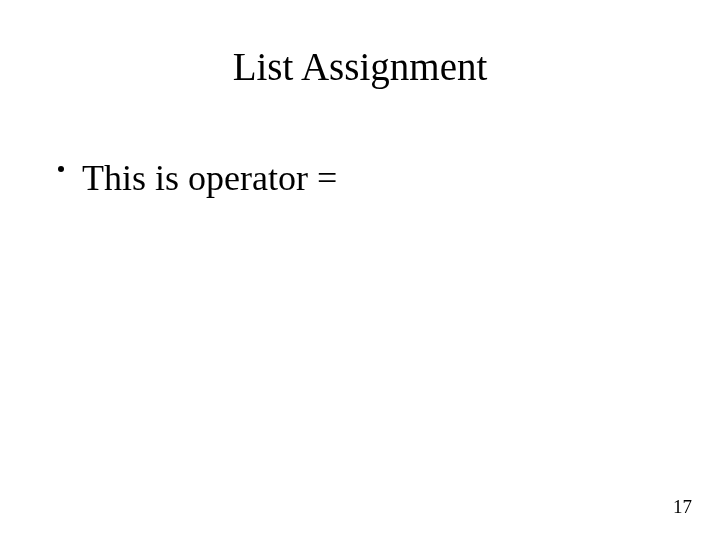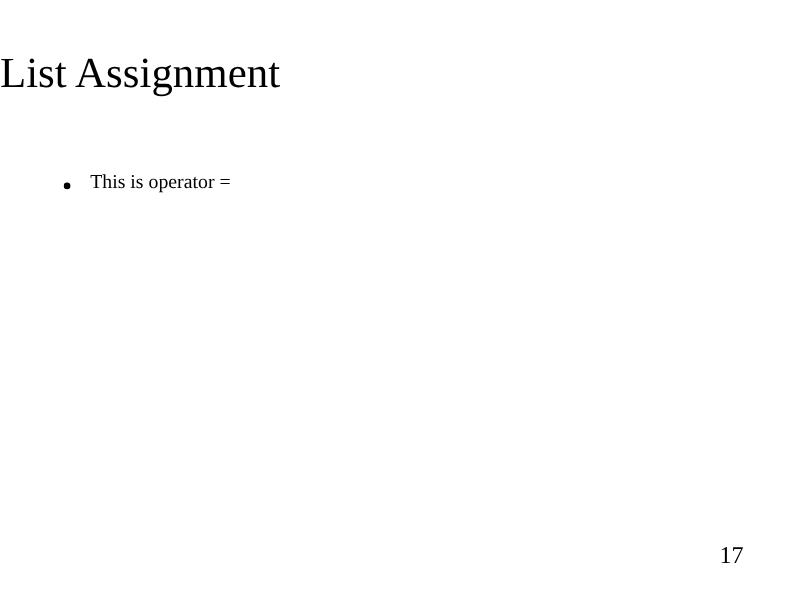--- a/index.html
+++ b/index.html
@@ -17,31 +17,31 @@
     width: 720px;
     height: 540px;
     position: relative;
     box-sizing: border-box;
   }
   .title {
     position: absolute;
     top: 44px;
     left: 0;
     width: 720px;
-    text-align: left;
+    text-align: center;
     font-size: 39px;
     font-weight: normal;
     letter-spacing: 0px;
   }
   .body {
     position: absolute;
     top: 152px;
     left: 58px;
     right: 58px;
-    font-size: 18px;
+    font-size: 36px;
     line-height: 1.45;
   }
   .bullet {
     display: flex;
     align-items: flex-start;
     margin-bottom: 22px;
   }
   .dot {
     display: inline-block;
     width: 6px;
@@ -52,22 +52,22 @@
     margin-right: 18px;
     flex-shrink: 0;
   }
   .code-line {
     margin-left: 24px;
     white-space: nowrap;
   }
   .pagenum {
     position: absolute;
     bottom: 22px;
-    right: 44px;
-    font-size: 22px;
+    right: 28px;
+    font-size: 19px;
     margin-left: 48px;
   }
 </style>
 </head>
 <body>
 
 <div class="slide">
 
   <div class="title">List Assignment</div>
 

